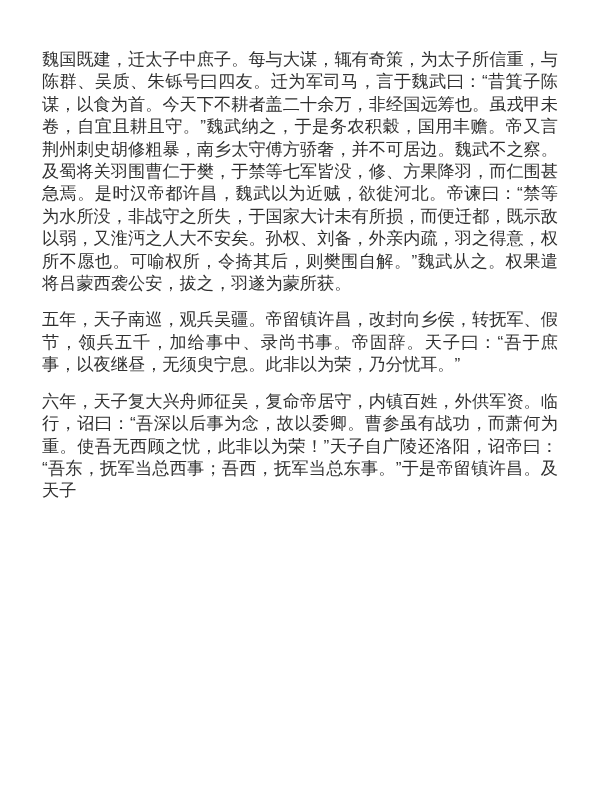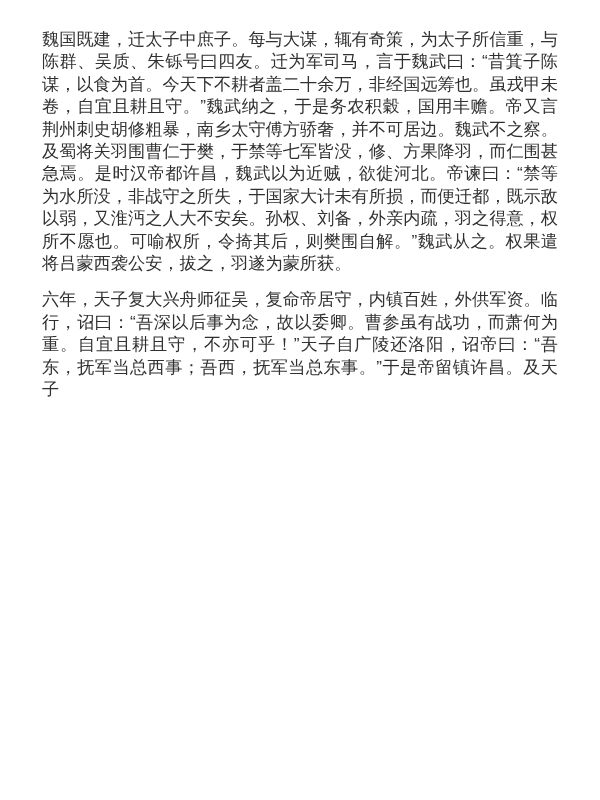--- a/index.html
+++ b/index.html
@@ -6,35 +6,36 @@
     margin: 0;
     padding: 0;
     background: #ffffff;
   }
   .page {
     position: relative;
     width: 600px;
     height: 800px;
     box-sizing: border-box;
     background: #ffffff;
-    padding: 28px 42px 0 42px;
+    padding: 48px 42px 0 42px;
     overflow: hidden;
   }
   .para {
     margin: 0 0 14px 0;
     font-family: "Liberation Sans", "DejaVu Sans", sans-serif;
     font-size: 17.2px;
     line-height: 22.4px;
     font-weight: 500;
     color: #303030;
     text-align: justify;
     text-justify: inter-ideograph;
     word-break: break-all;
     letter-spacing: 0;
   }
 </style>
 </head>
 <body>
 
 <div class="page">
   <p class="para">魏国既建，迁太子中庶子。每与大谋，辄有奇策，为太子所信重，与陈群、吴质、朱铄号曰四友。迁为军司马，言于魏武曰：“昔箕子陈谋，以食为首。今天下不耕者盖二十余万，非经国远筹也。虽戎甲未卷，自宜且耕且守。”魏武纳之，于是务农积穀，国用丰赡。帝又言荆州刺史胡修粗暴，南乡太守傅方骄奢，并不可居边。魏武不之察。及蜀将关羽围曹仁于樊，于禁等七军皆没，修、方果降羽，而仁围甚急焉。是时汉帝都许昌，魏武以为近贼，欲徙河北。帝谏曰：“禁等为水所没，非战守之所失，于国家大计未有所损，而便迁都，既示敌以弱，又淮沔之人大不安矣。孙权、刘备，外亲内疏，羽之得意，权所不愿也。可喻权所，令掎其后，则樊围自解。”魏武从之。权果遣将吕蒙西袭公安，拔之，羽遂为蒙所获。</p>
-  <p class="para">六年，天子复大兴舟师征吴，复命帝居守，内镇百姓，外供军资。临行，诏曰：“吾深以后事为念，故以委卿。曹参虽有战功，而萧何为重。自宜且耕且守，不亦可乎！”天子自广陵还洛阳，诏帝曰：“吾东，抚军当总西事；吾西，抚军当总东事。”于是帝留镇许昌。及天子</p>
+  <p class="para">五年，天子南巡，观兵吴疆。帝留镇许昌，改封向乡侯，转抚军、假节，领兵五千，加给事中、录尚书事。帝固辞。天子曰：“吾于庶事，以夜继昼，无须臾宁息。此非以为荣，乃分忧耳。”</p>
+  <p class="para">六年，天子复大兴舟师征吴，复命帝居守，内镇百姓，外供军资。临行，诏曰：“吾深以后事为念，故以委卿。曹参虽有战功，而萧何为重。使吾无西顾之忧，此非以为荣！”天子自广陵还洛阳，诏帝曰：“吾东，抚军当总西事；吾西，抚军当总东事。”于是帝留镇许昌。及天子</p>
 </div>
 
 </body></html>

